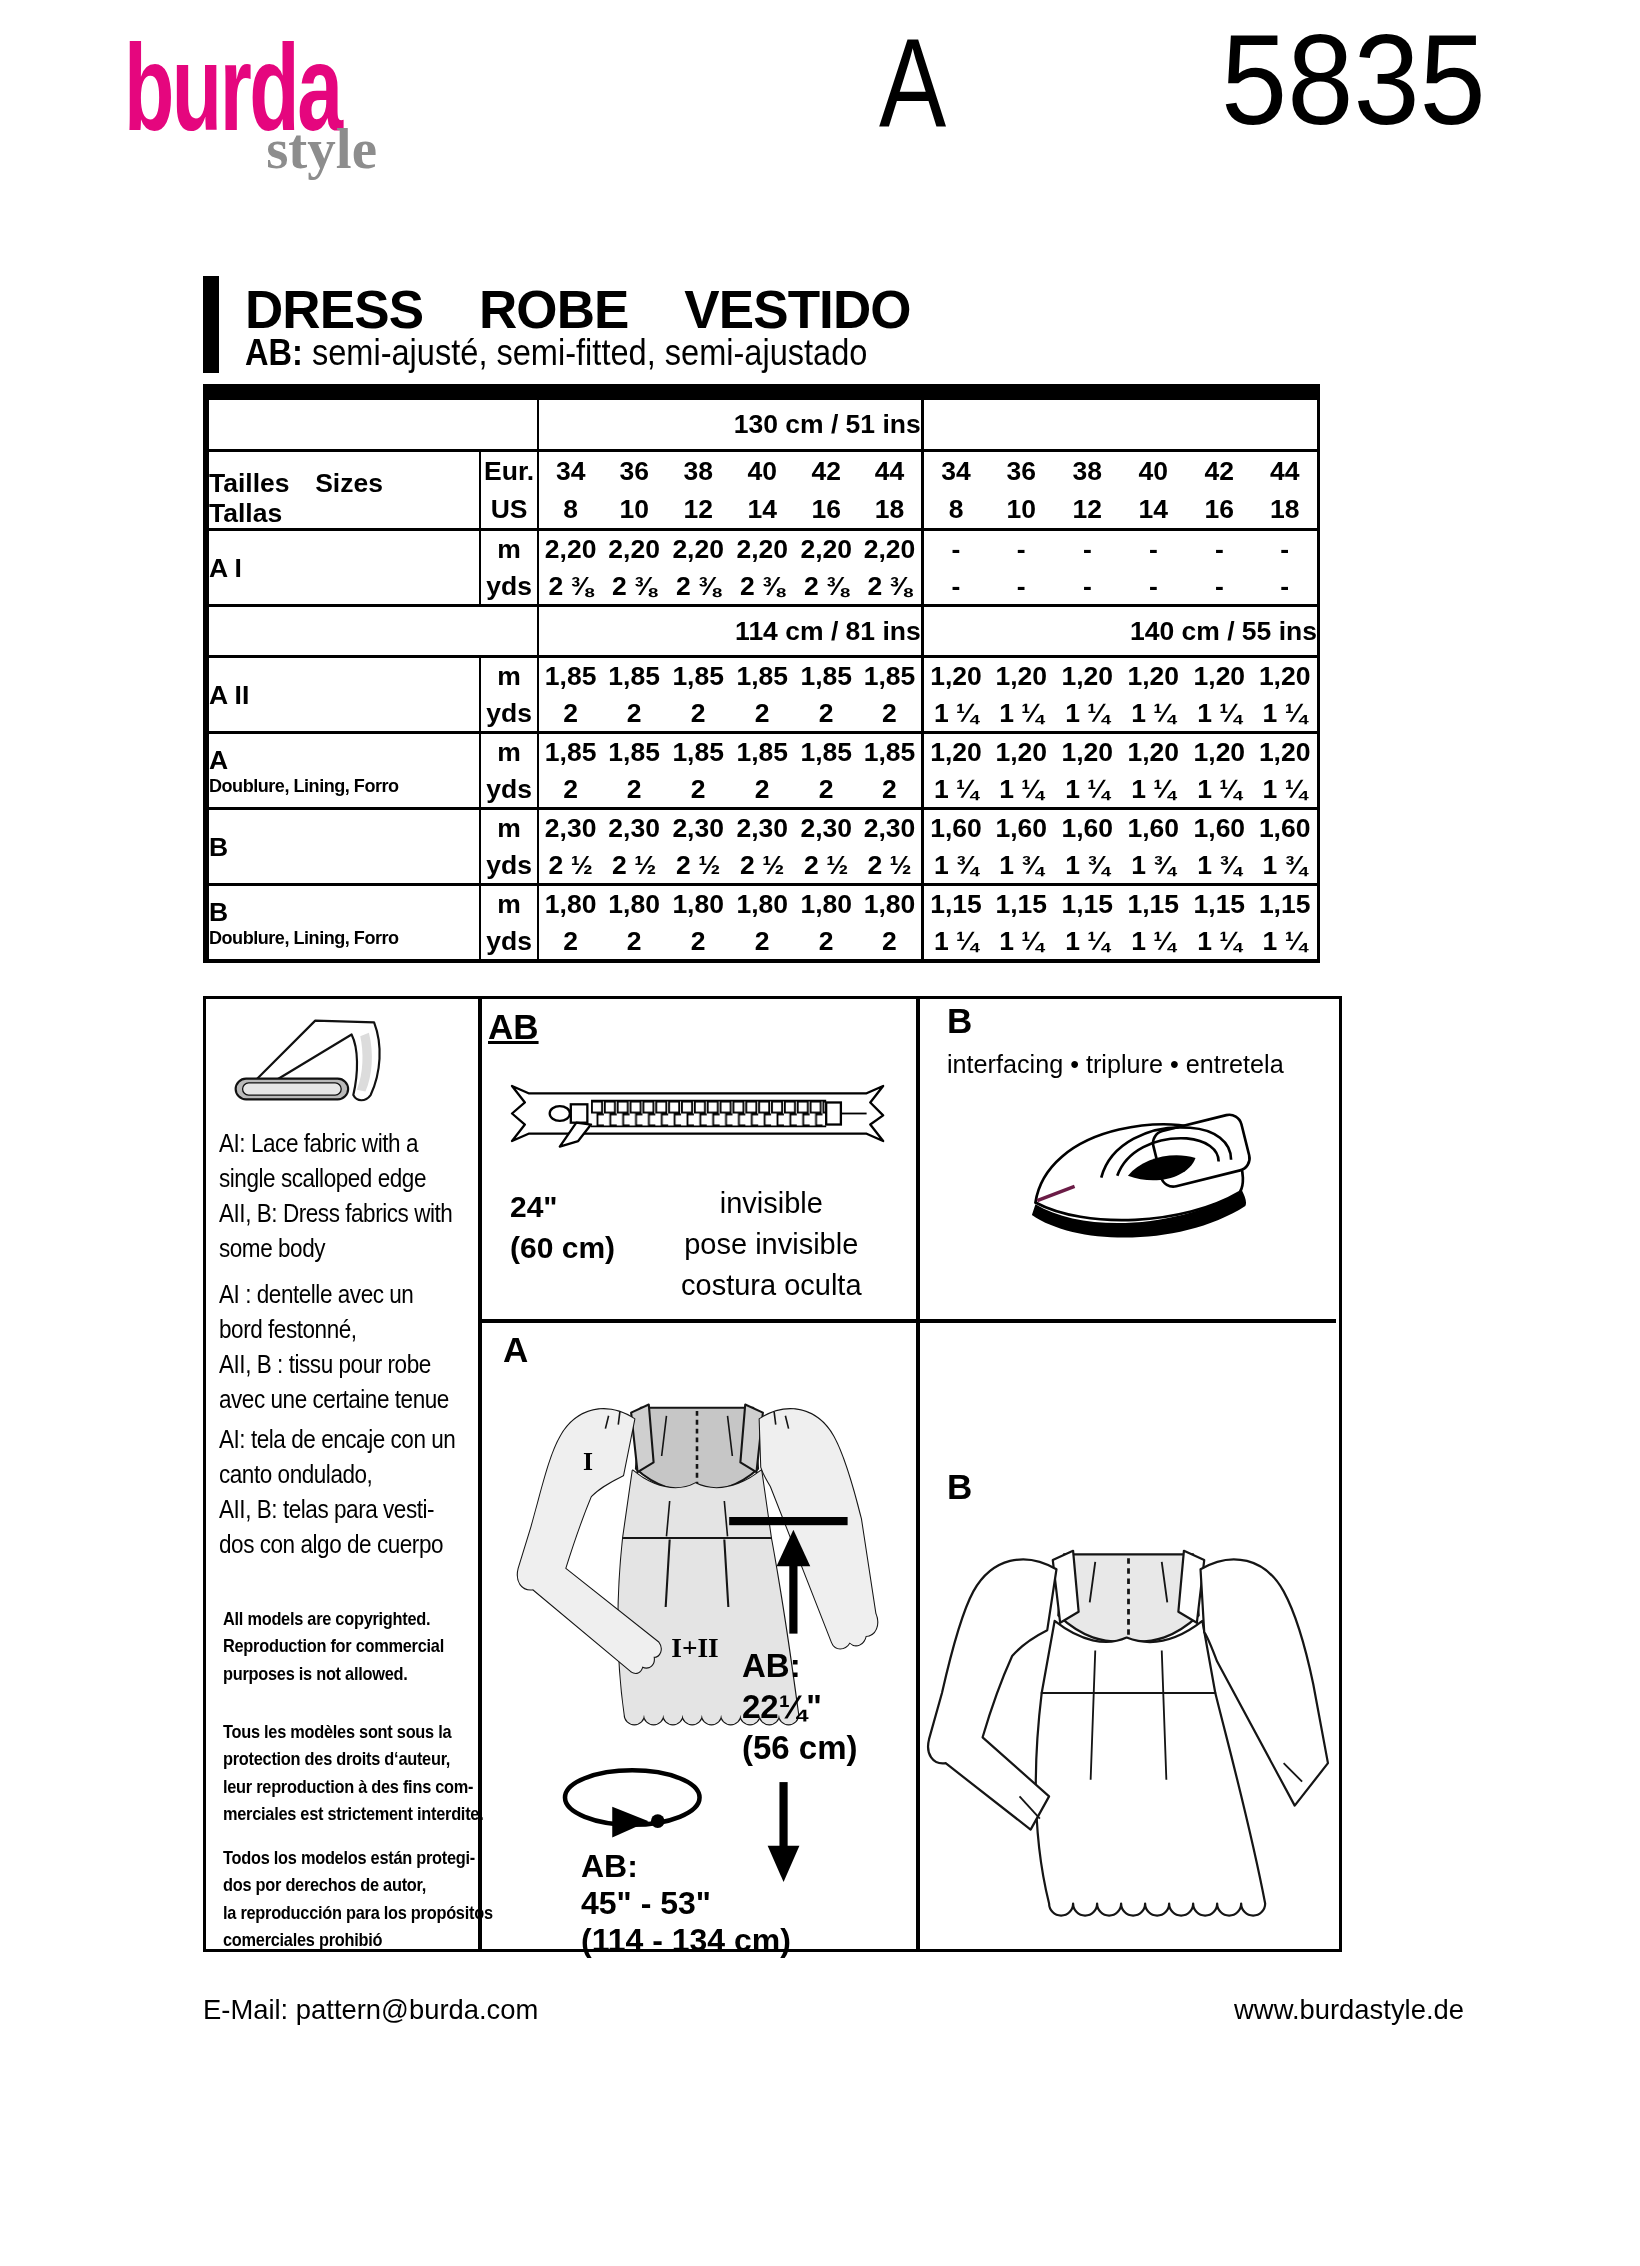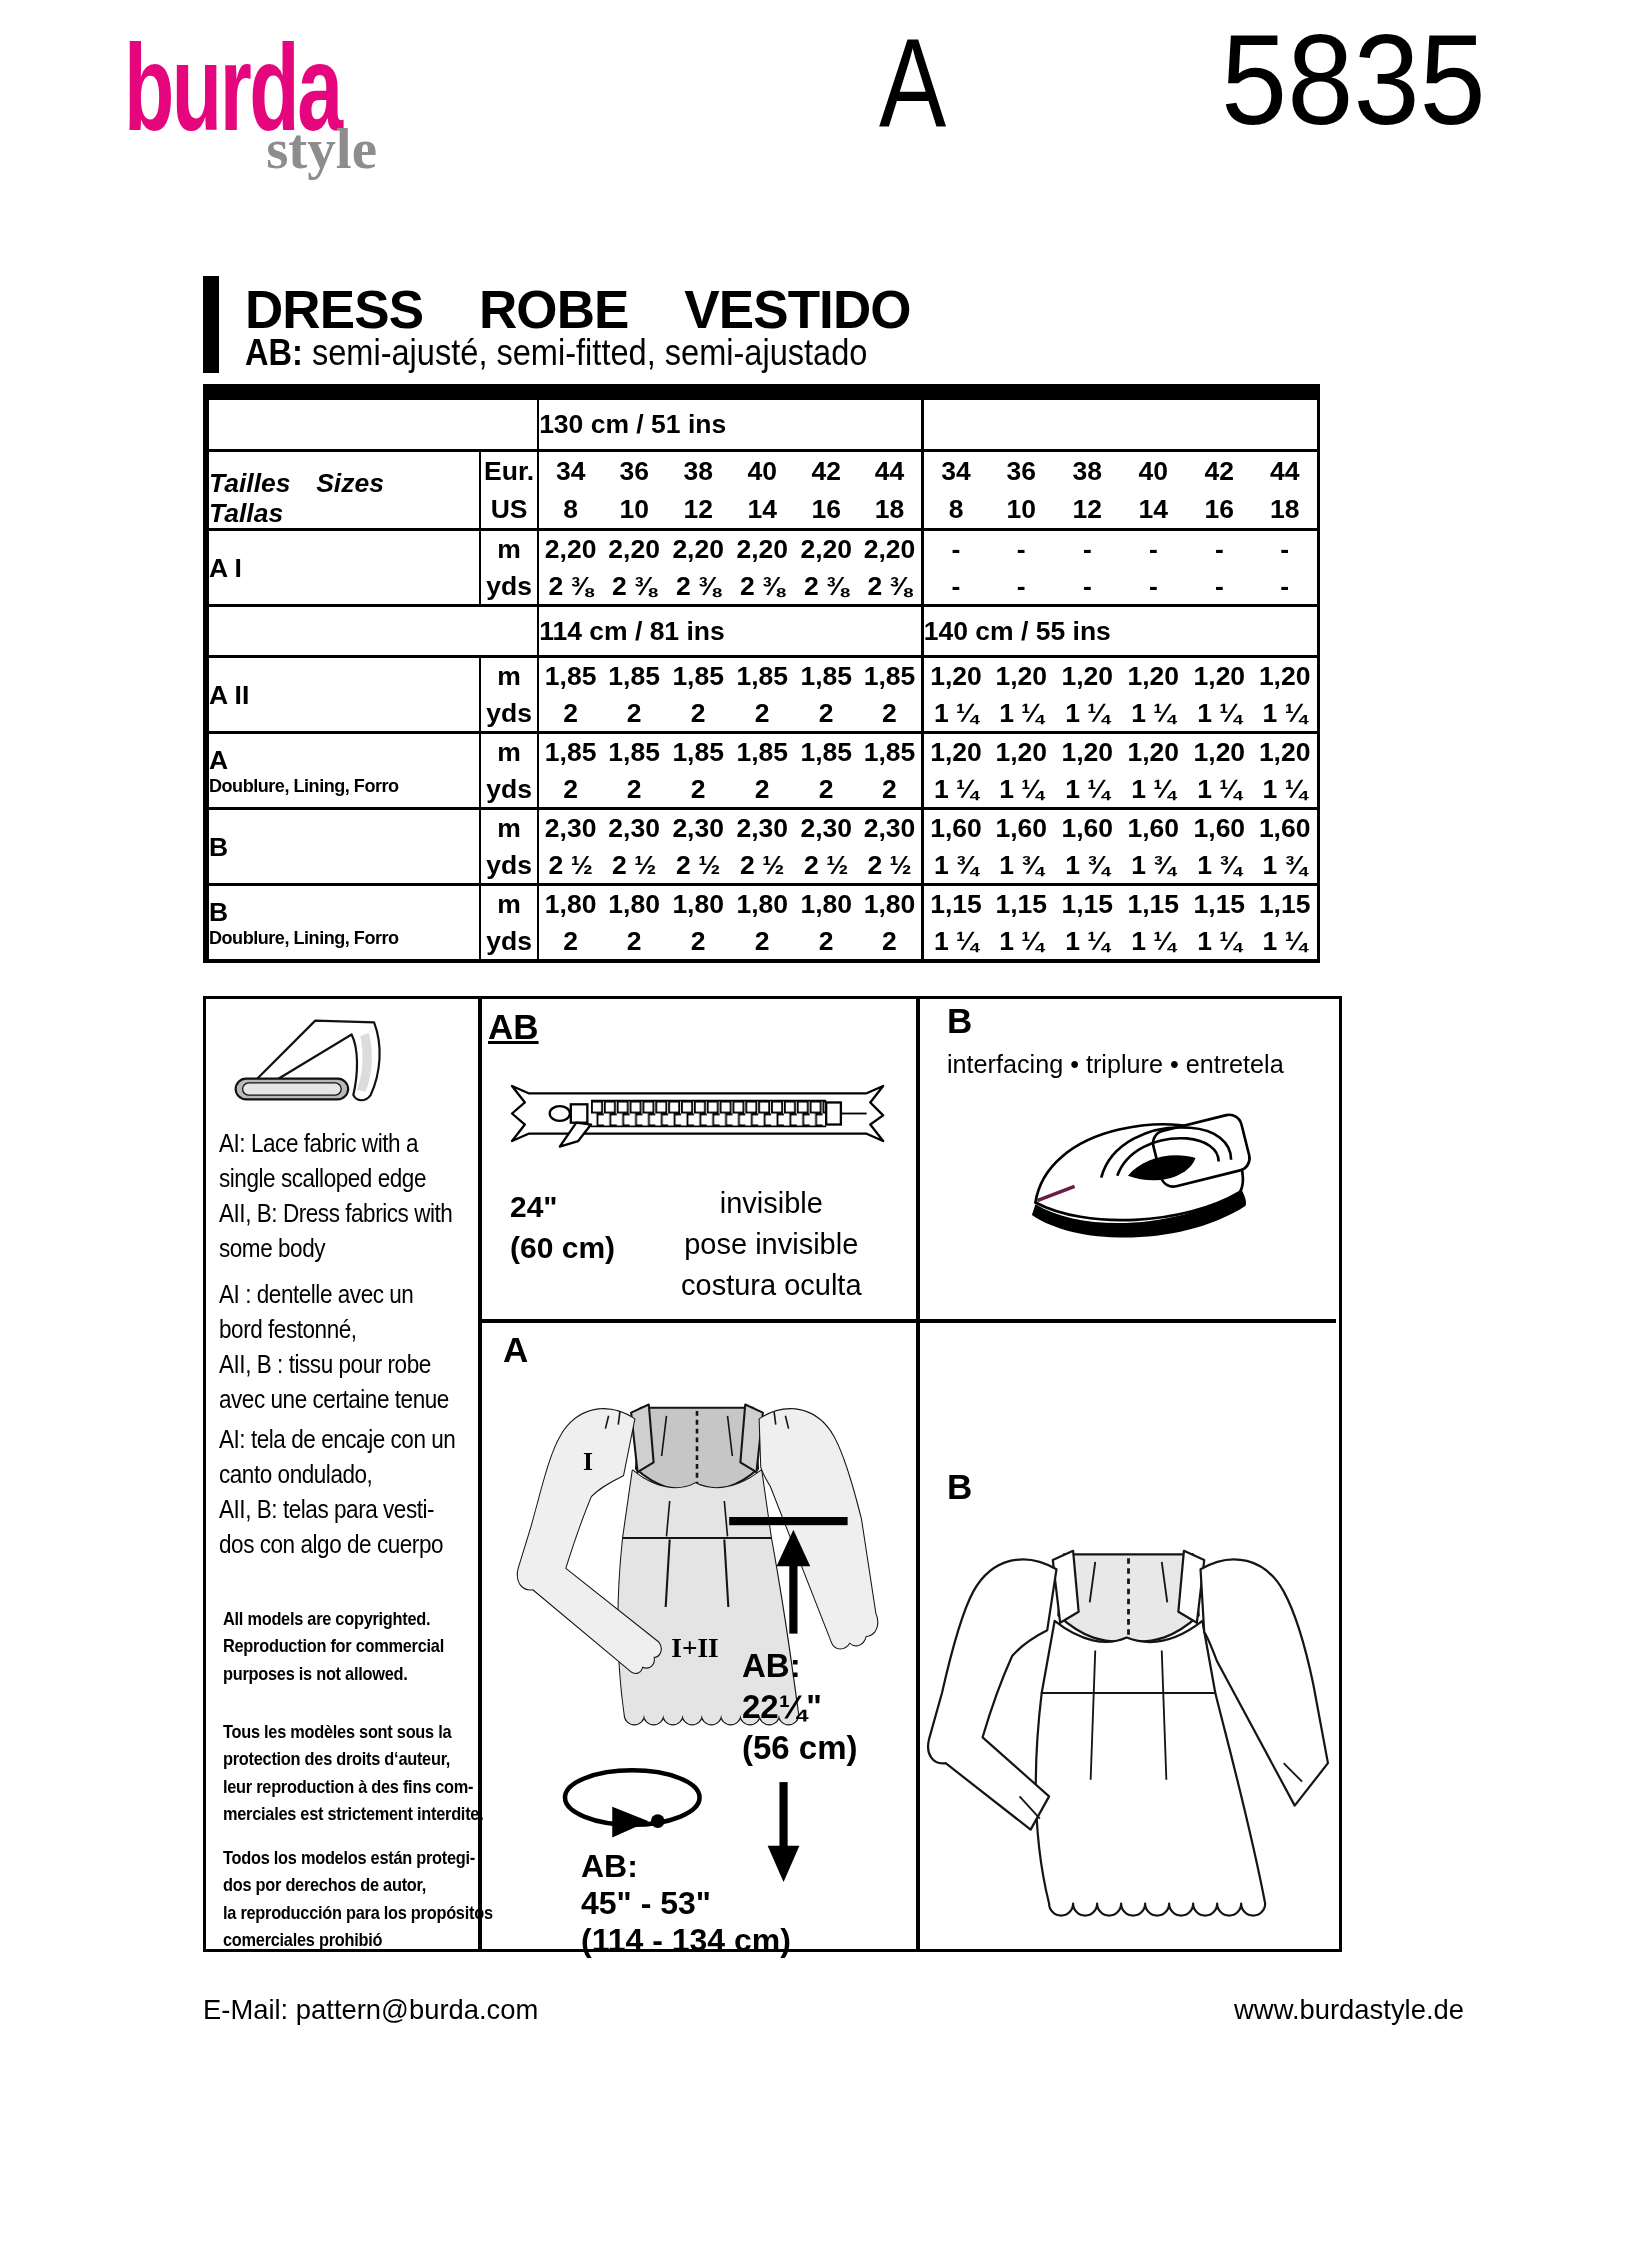--- a/index.html
+++ b/index.html
@@ -23,25 +23,25 @@
 
   
   .topbar{background:#000;height:15.5px;width:1117px;}
   table.meas{border-collapse:collapse;table-layout:fixed;width:1117px;
              border-left:6.4px solid #000;border-right:3.7px solid #000;border-bottom:4.6px solid #000;}
   table.meas td{font-size:26.5px;font-weight:bold;padding:0;vertical-align:middle;line-height:1.15;}
   tr.h1{height:51px;} tr.r{height:38px;}
   td.lab{text-align:left;padding-left:9.1px;vertical-align:top;padding-top:4.6px;}
   td.lab .lab1{font-size:26.5px;}
   td.lab .lab2{font-size:19px;letter-spacing:-0.5px;transform:scaleX(.95);transform-origin:left top;}
-  td.lab.mid{vertical-align:middle;padding-top:16px;word-spacing:18.3px;transform-origin:left center;font-style:italic;}
+  td.lab.mid{vertical-align:middle;padding-top:16px;word-spacing:18.3px;transform-origin:left center;}
   td.unit{text-align:center;padding-right:7.3px;border-left:2.7px solid #000;border-right:2.7px solid #000;}
   td.v{text-align:center;}
   td.gs{border-left:3.7px solid #000;}
-  td.gh{text-align:left;font-size:28px;border-bottom:3.7px solid #000;}
+  td.gh{text-align:right;font-size:28px;border-bottom:3.7px solid #000;}
   td.ghl{border-right:2.7px solid #000;border-bottom:3.7px solid #000;}
   tr.bline td{border-bottom:3.7px solid #000;}
   td.lab{border-bottom:3.7px solid #000;}
 
   
   .bigbox{border:3.7px solid #000;}
   .vline,.hline{background:#000;}
   .advice{font-size:25px;line-height:35px;letter-spacing:-0.5px;transform:scaleX(.9);transform-origin:left top;white-space:nowrap;}
   .copy{font-size:19px;font-weight:bold;line-height:27.4px;letter-spacing:-0.3px;transform:scaleX(.86);transform-origin:left top;white-space:nowrap;}
   .panel-label{font-size:35px;font-weight:bold;line-height:1;}

